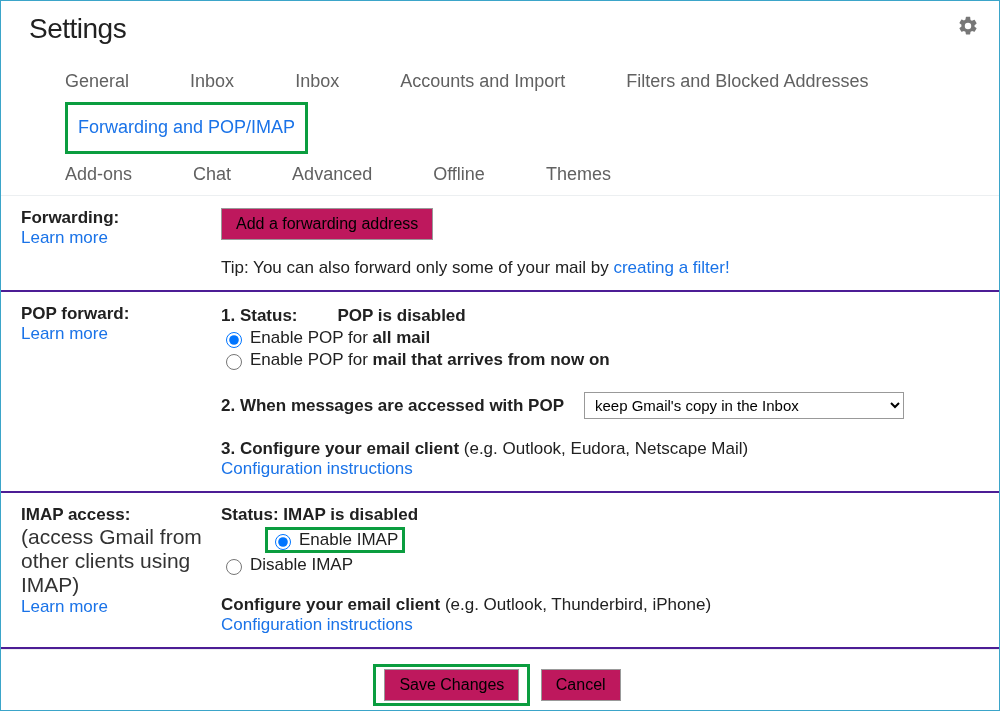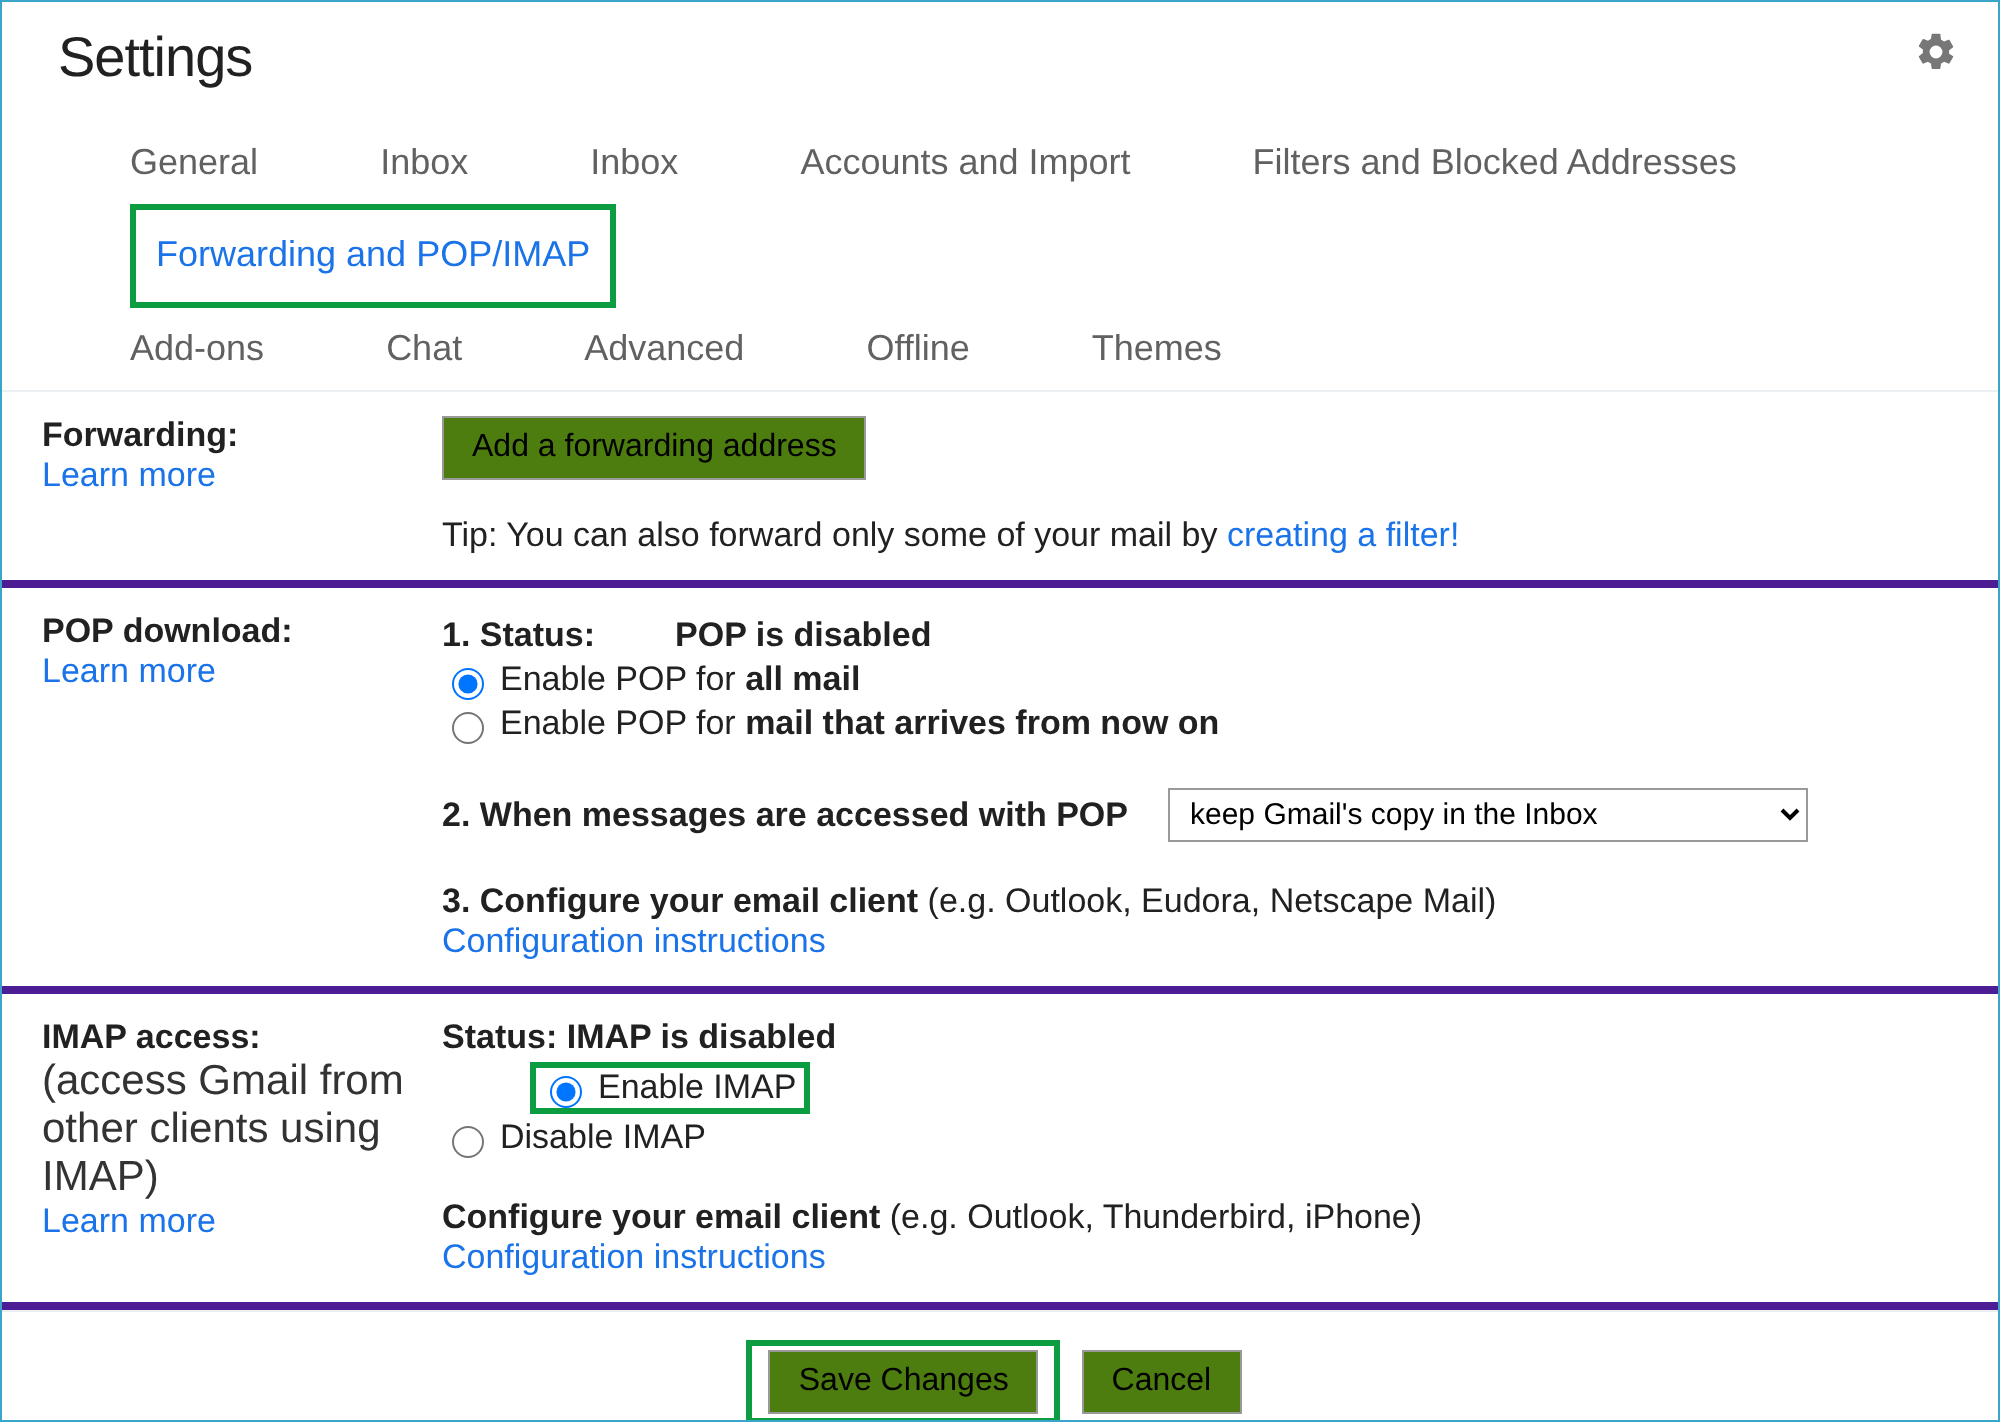--- a/index.html
+++ b/index.html
@@ -49,38 +49,38 @@
   .tab.active {
     color: #1a73e8;
     border: 3px solid #0b9d3f;
     padding: 2px 10px;
     margin-right: 16px;
   }
   .divider { border-bottom: 1px solid #eceff1; }
   .section {
     display: flex;
     padding: 12px 20px;
-    border-bottom: 4px solid #4c1d95;
+    border-bottom: 2px solid #4c1d95;
     align-items: flex-start;
   }
   .section:last-of-type { border-bottom: none; }
   .left-col {
     width: 200px;
     flex: 0 0 200px;
     font-size: 17px;
   }
   .left-col .sec-title { font-weight: bold; }
   .left-col .sec-sub { font-size: 21px; color: #333; }
   .learn { color: #1a73e8; cursor: pointer; font-size: 17px; }
   .right-col { flex: 1; font-size: 17px; }
   .btn {
     font-family: Arial, sans-serif;
     font-size: 16px;
     padding: 6px 14px;
-    background: #4d7c0f;
+    background: #be185d;
     border: 1px solid #999;
     cursor: pointer;
   }
   .tip { margin-top: 18px; }
   .link { color: #1a73e8; cursor: pointer; }
   .row { margin: 2px 0; display:flex; align-items:center; }
   .row input[type=radio] { margin-right: 8px; width:16px; height:16px; }
   .bold { font-weight: bold; gap: 40px; }
   .pop-select {
     font-size: 15px;
@@ -139,21 +139,21 @@
     <div class="right-col">
       <button class="btn">Add a forwarding address</button>
       <div class="tip">
         <span>Tip: You can also forward only some of your mail by </span><span class="link">creating a filter!</span>
       </div>
     </div>
   </div>
 
   <div class="section">
     <div class="left-col">
-      <div class="sec-title">POP download:</div>
+      <div class="sec-title">POP forward:</div>
       <div class="learn">Learn more</div>
     </div>
     <div class="right-col">
       <div class="row bold">
         <span>1. Status: </span>
           <span>POP is disabled</span>
       </div>
       <label class="row">
         <input type="radio" name="pop" checked="" style="">
         <span>Enable POP for </span>&nbsp;<span class="bold">all mail</span>

